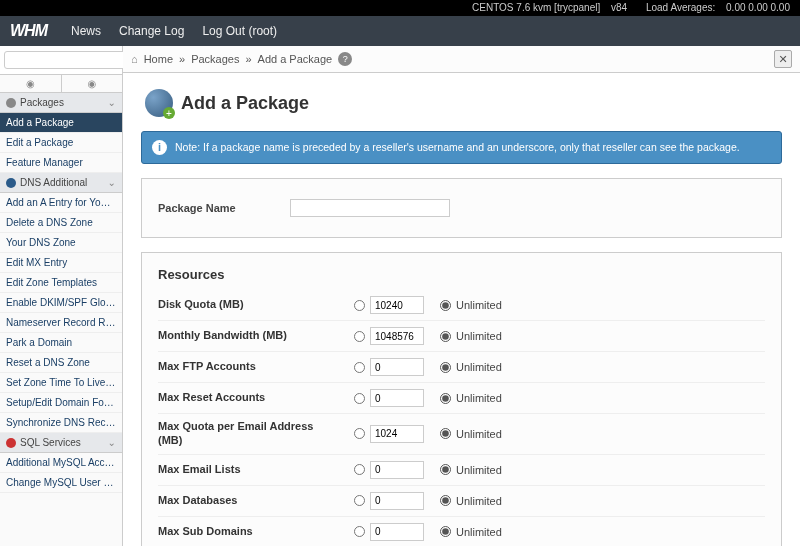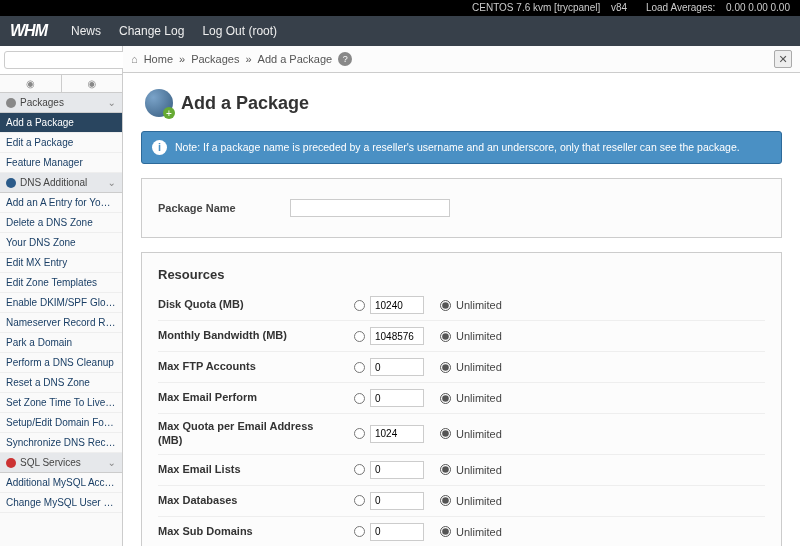--- a/index.html
+++ b/index.html
@@ -93,21 +93,20 @@
       </div>
     <div id="dns-items">
         <div class="item">Add an A Entry for Your Hostname</div>
         <div class="item">Delete a DNS Zone</div>
         <div class="item">Your DNS Zone</div>
         <div class="item">Edit MX Entry</div>
         <div class="item">Edit Zone Templates</div>
         <div class="item">Enable DKIM/SPF Globally</div>
         <div class="item">Nameserver Record Report</div>
         <div class="item">Park a Domain</div>
-        <div class="item">Perform a DNS Cleanup</div>
         <div class="item">Reset a DNS Zone</div>
         <div class="item">Set Zone Time To Live (TTL)</div>
         <div class="item">Setup/Edit Domain Forwarding</div>
         <div class="item">Synchronize DNS Records</div>
       </div>
     <div class="cat">
         <span class="dot red"></span>
         <span>SQL Services</span>
         <span class="chev">⌄</span>
       </div>
@@ -177,21 +176,21 @@
               <div class="radiocell">
                 <input type="radio" name="r2" style="">
                 <input type="text" value="0" style="">
               </div>
               <div class="radiocell">
                 <input type="radio" name="r2" checked="" style="">
                 <span class="unl">Unlimited</span>
               </div>
             </div>
             <div class="resrow">
-              <div class="lbl">Max Email Perform</div>
+              <div class="lbl">Max Reset Accounts</div>
               <div class="radiocell">
                 <input type="radio" name="r3" style="">
                 <input type="text" value="0" style="">
               </div>
               <div class="radiocell">
                 <input type="radio" name="r3" checked="" style="">
                 <span class="unl">Unlimited</span>
               </div>
             </div>
             <div class="resrow">

